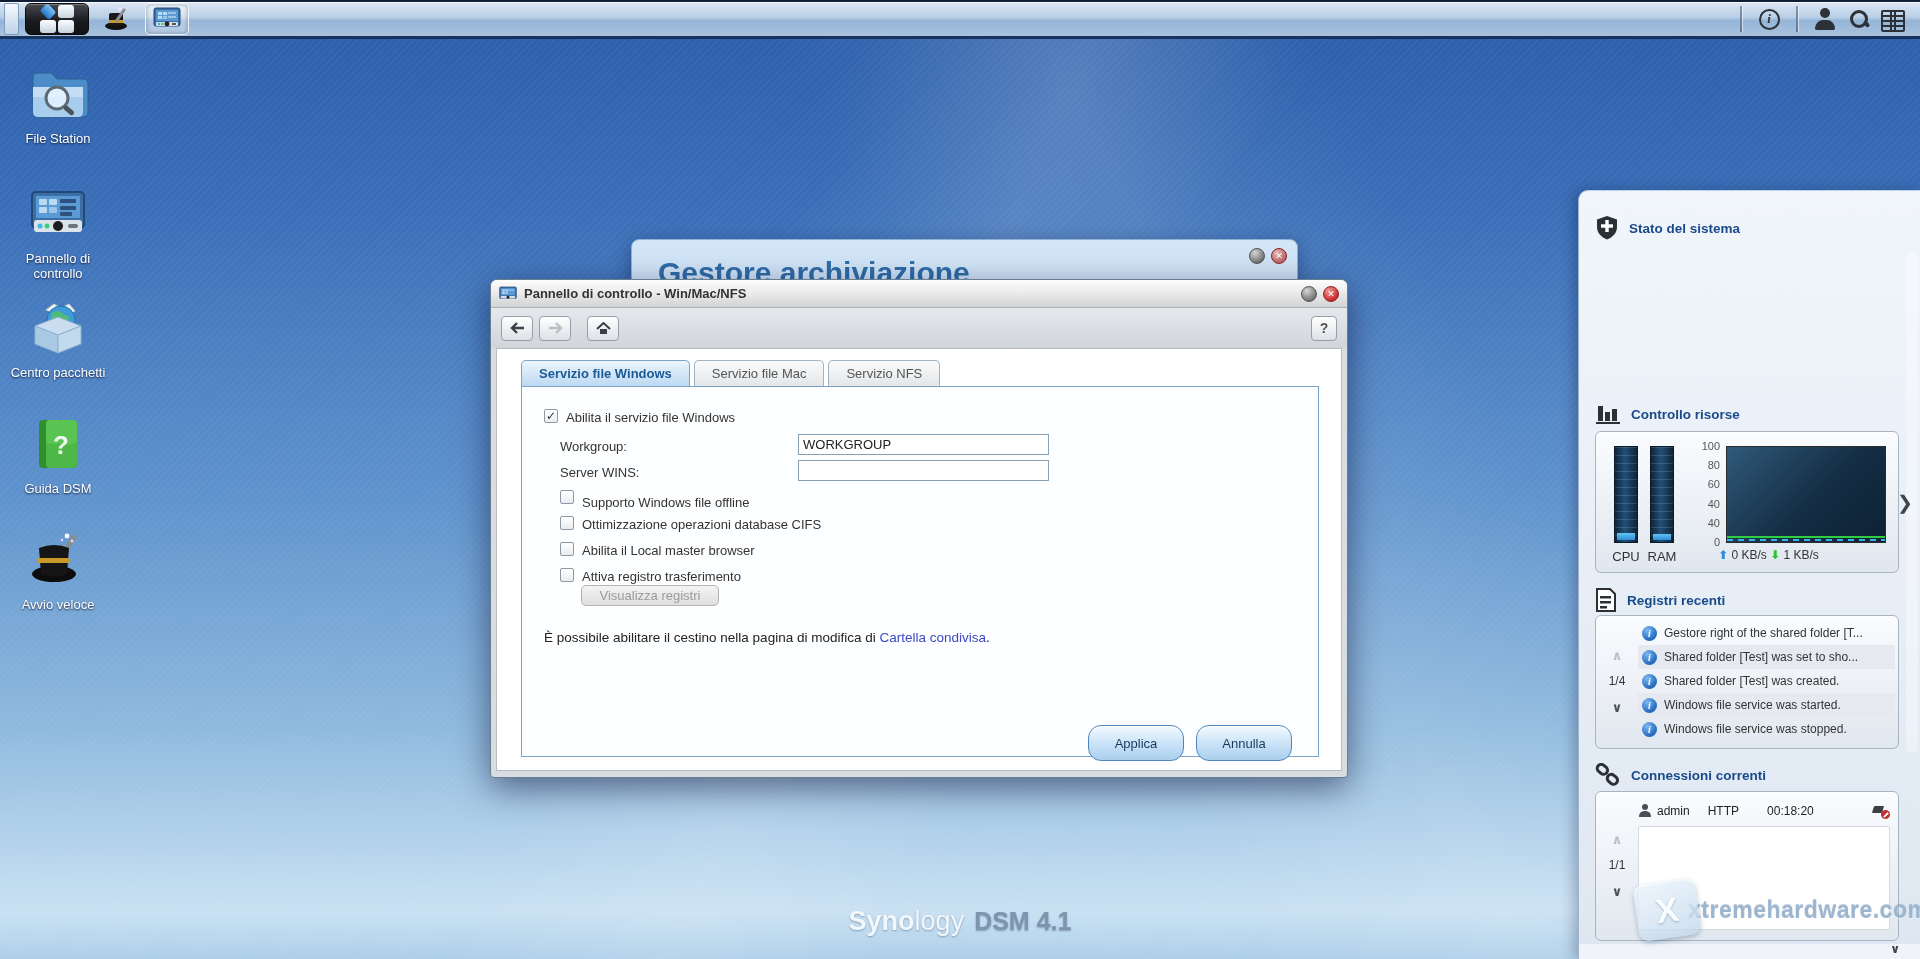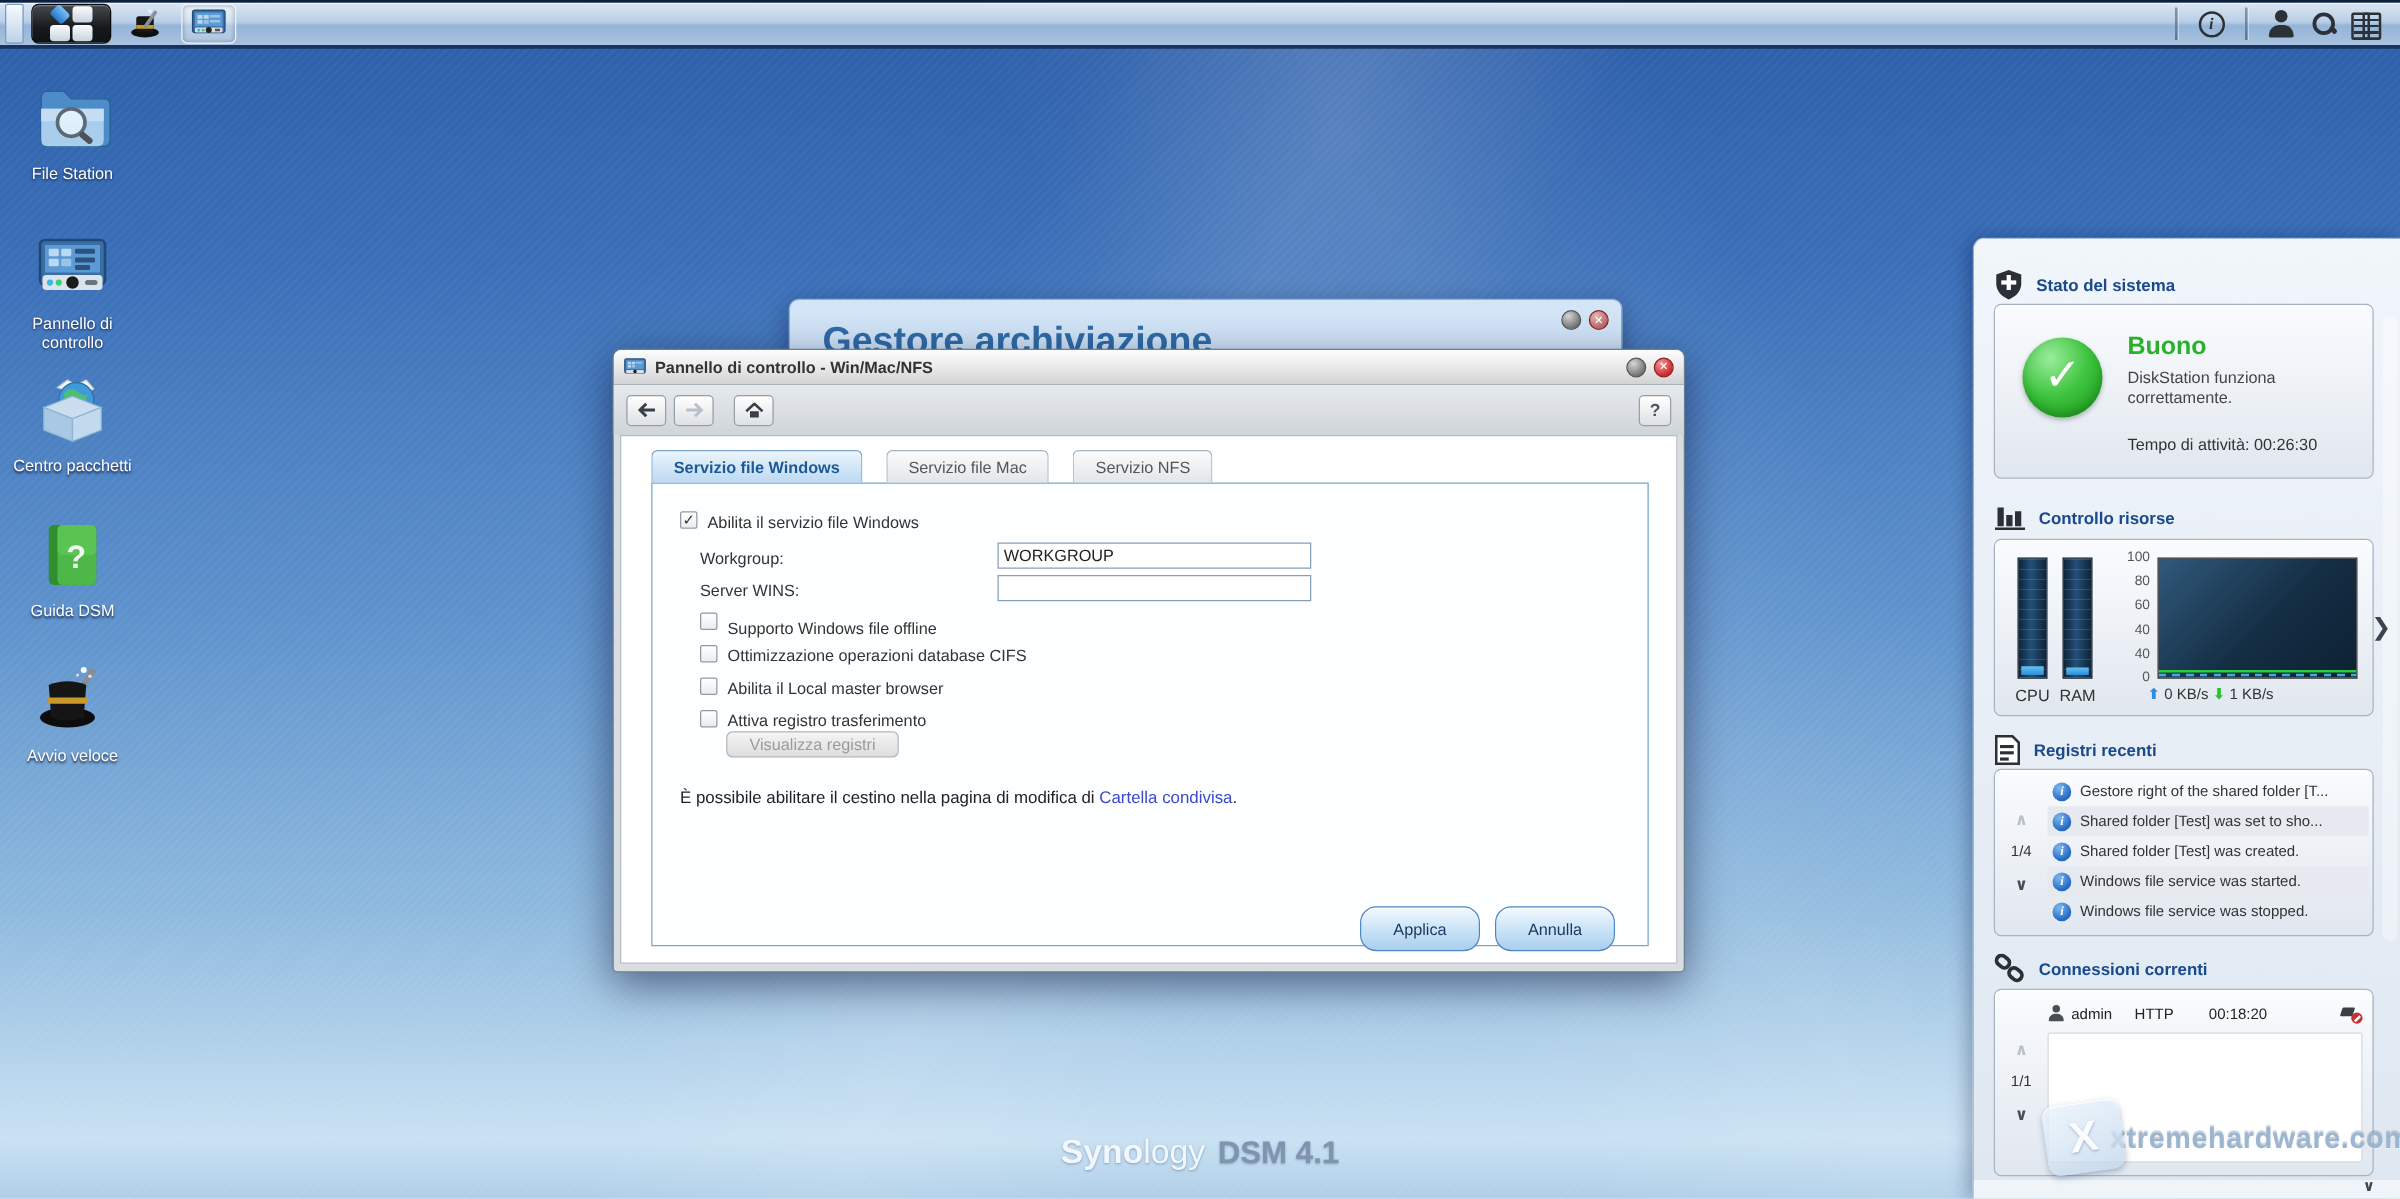--- a/index.html
+++ b/index.html
@@ -107,21 +107,21 @@
   .nav-btn.home { margin-left: 10px; }
   .help-btn {
     margin-left: auto; width: 26px; height: 25px; border: 1px solid #96a0aa; border-radius: 4px;
     background: linear-gradient(180deg, #ffffff, #dde1e5);
     font-size: 14px; font-weight: bold; color: #555; display:flex; align-items:center; justify-content:center;
   }
   .dlg-content {
     position: absolute; left: 5px; right: 5px; top: 68px; bottom: 6px;
     background: #fff; border: 1px solid #b4bcc4;
   }
-  .tabs { position: absolute; left: 24px; top: 11px; display: flex; gap: 19px; z-index: 2; }
+  .tabs { position: absolute; left: 24px; top: 11px; display: flex; gap: 4px; z-index: 2; }
   .tab {
     height: 26px; line-height: 25px; padding: 0 17px; font-size: 13px; color: #555;
     border: 1px solid #a2b4c2; border-bottom: none; border-radius: 5px 5px 0 0;
     background: linear-gradient(180deg, #fafbfc, #e3e6e9);
   }
   .tab.active {
     font-weight: bold; color: #1c5a96; border-color: #7aa5c8;
     background: linear-gradient(180deg, #ecf5fd, #bcd9f2);
   }
   .tabpanel {
@@ -466,26 +466,20 @@
 
   <div class="whdr" style="top:24px">
     <span>
       <svg width="24" height="26" viewBox="0 0 24 26">
           <path d="M12 1 l10 3.5 v7.5 c0 7-6 11-10 12.5 C8 23 2 19 2 12 V4.5z" fill="#2b2f36"></path>
           <rect x="10.3" y="5" width="3.4" height="12" fill="#fff"></rect>
           <rect x="6" y="9.3" width="12" height="3.4" fill="#fff"></rect>
         </svg>
     </span>
     <span>Stato del sistema</span>
-  </div>
-  <div class="wbox" style="top:52px; height:140px">
-    <div class="green-ball"></div>
-    <div class="st-status">Buono</div>
-    <div class="st-desc">DiskStation funziona correttamente.</div>
-    <div class="st-uptime">Tempo di attività: 00:26:30</div>
   </div>
 
   <div class="whdr" style="top:212px">
     <span>
       <svg width="26" height="22" viewBox="0 0 26 22">
           <rect x="1" y="19" width="24" height="2" fill="#2b2f36"></rect>
           <rect x="3" y="3" width="5" height="15" fill="#2b2f36"></rect>
           <rect x="10" y="9" width="5" height="9" fill="#2b2f36"></rect>
           <rect x="17" y="6" width="5" height="12" fill="#2b2f36"></rect>
         </svg>

